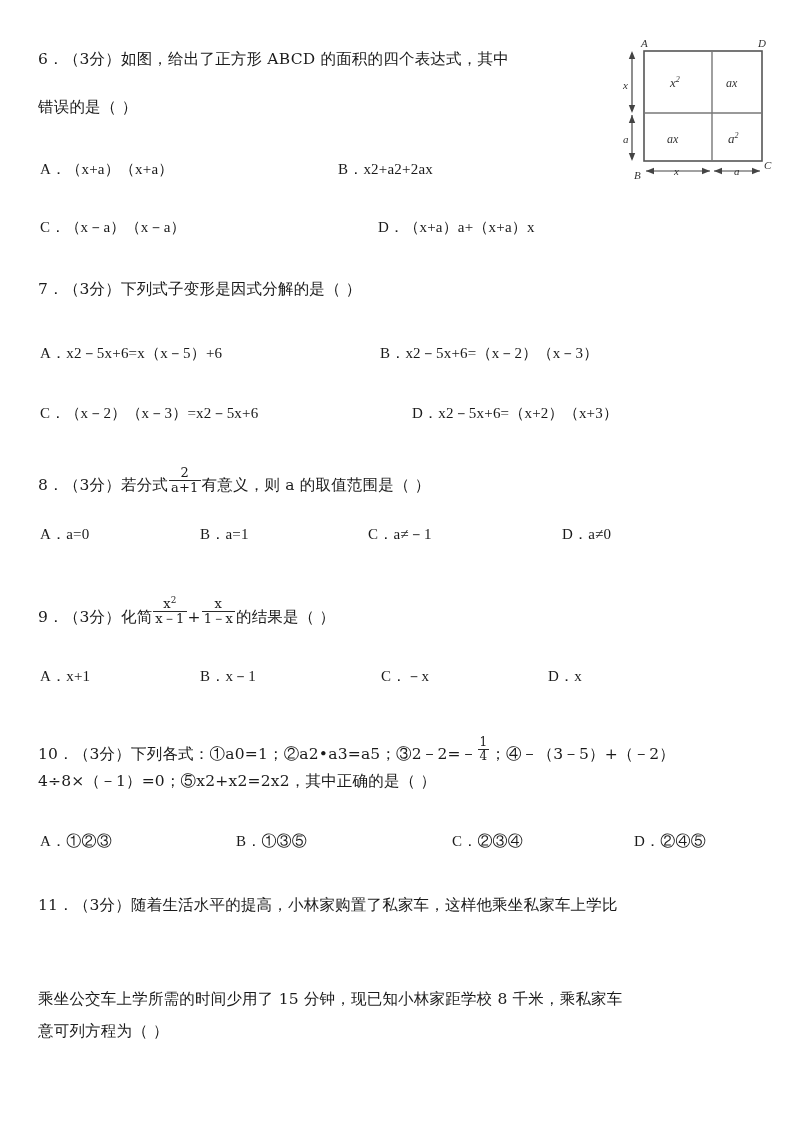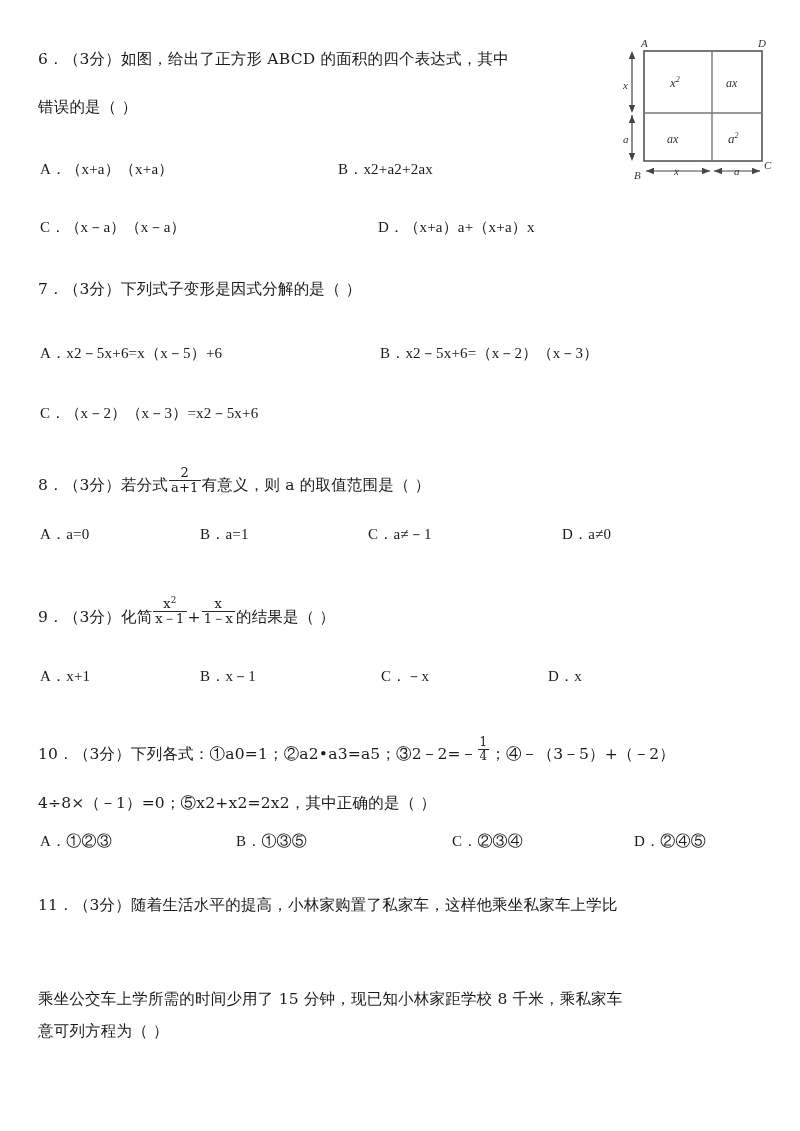--- a/index.html
+++ b/index.html
@@ -145,20 +145,23 @@
   </div>
   <div class="opt" style="left:40px; top:344px;">
     <span>A．</span><span>x2－5x+6=x（x－5）+6</span>
   </div>
   <div class="opt" style="left:380px; top:344px;">
     <span>B．</span><span>x2－5x+6=（x－2）（x－3）</span>
   </div>
   <div class="opt" style="left:40px; top:404px;">
     <span>C．</span><span>（x－2）（x－3）=x2－5x+6</span>
   </div>
+  <div class="opt" style="left:412px; top:404px;">
+    <span>D．</span><span>x2－5x+6=（x+2）（x+3）</span>
+  </div>
 
   <div class="qline cjk" style="left:38px; top:470px;">
     <span>8．</span><span>（3分）</span><span>若分式</span><span class="frac"><span class="num">2</span><span class="den">a+1</span></span><span>有意义，则 a 的取值范围是（      ）</span>
   </div>
   <div class="opt" style="left:40px; top:525px;">
     <span>A．</span><span>a=0</span>
   </div>
   <div class="opt" style="left:200px; top:525px;">
     <span>B．</span><span>a=1</span>
   </div>
@@ -181,21 +184,21 @@
   <div class="opt" style="left:381px; top:667px;">
     <span>C．</span><span>－x</span>
   </div>
   <div class="opt" style="left:548px; top:667px;">
     <span>D．</span><span>x</span>
   </div>
 
   <div class="qline cjk" style="left:38px; top:740px;">
     <span>10．</span><span>（3分）</span><span>下列各式：①a0=1；②a2•a3=a5；③2－2=－</span><span class="frac small"><span class="num">1</span><span class="den">4</span></span><span>；④－（3－5）+（－2）</span>
   </div>
-  <div class="qline cjk" style="left:38px; top:796px;">
+  <div class="qline cjk" style="left:38px; top:774px;">
     <span>4÷8×（－1）=0；⑤x2+x2=2x2，其中正确的是（      ）</span>
   </div>
   <div class="opt" style="left:40px; top:832px;">
     <span>A．</span><span>①②③</span>
   </div>
   <div class="opt" style="left:236px; top:832px;">
     <span>B．</span><span>①③⑤</span>
   </div>
   <div class="opt" style="left:432px; top:832px;margin-left:20px;">
     <span>C．</span><span>②③④</span>

